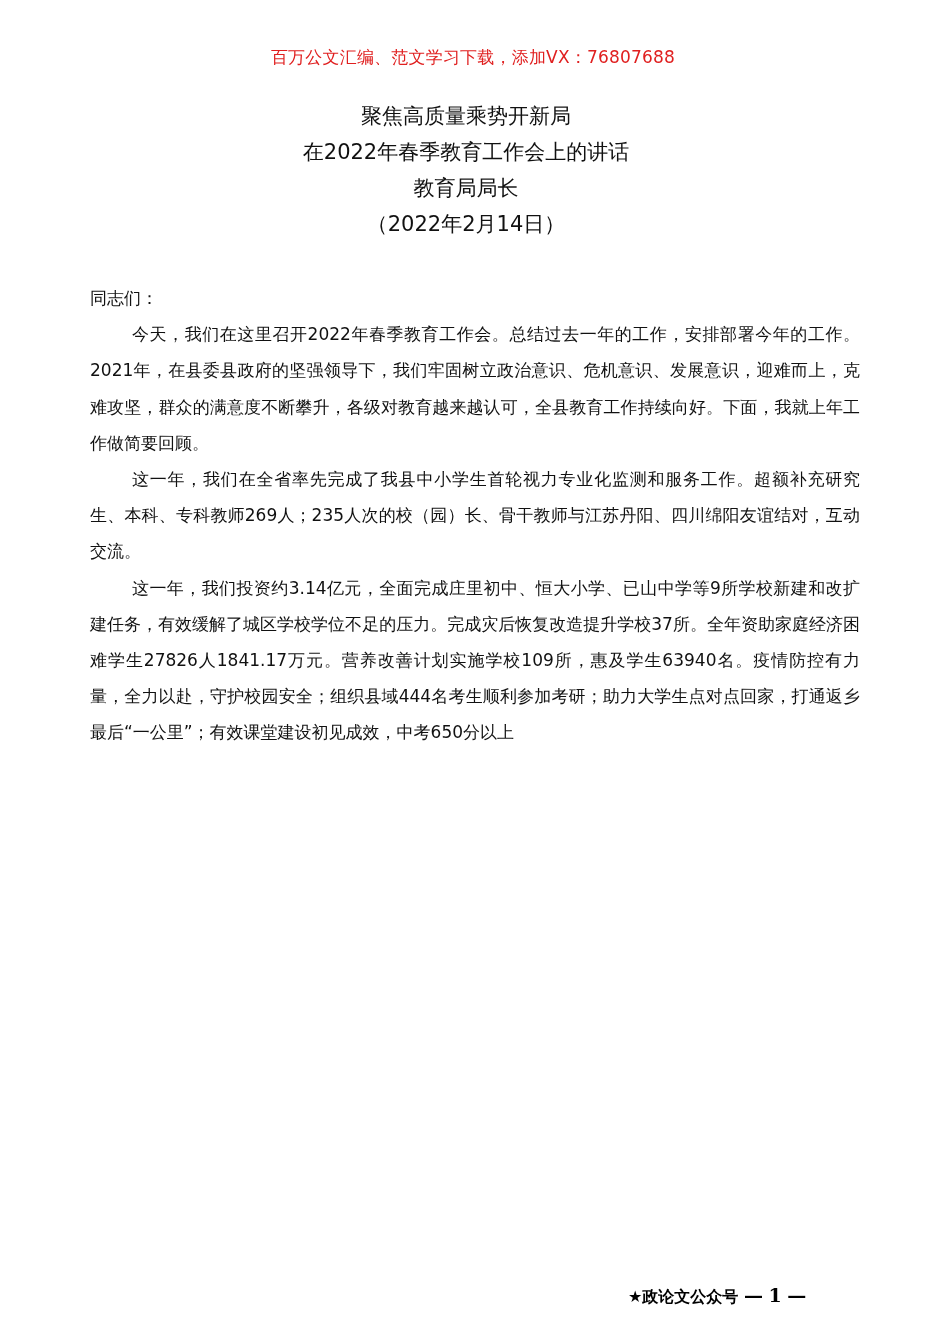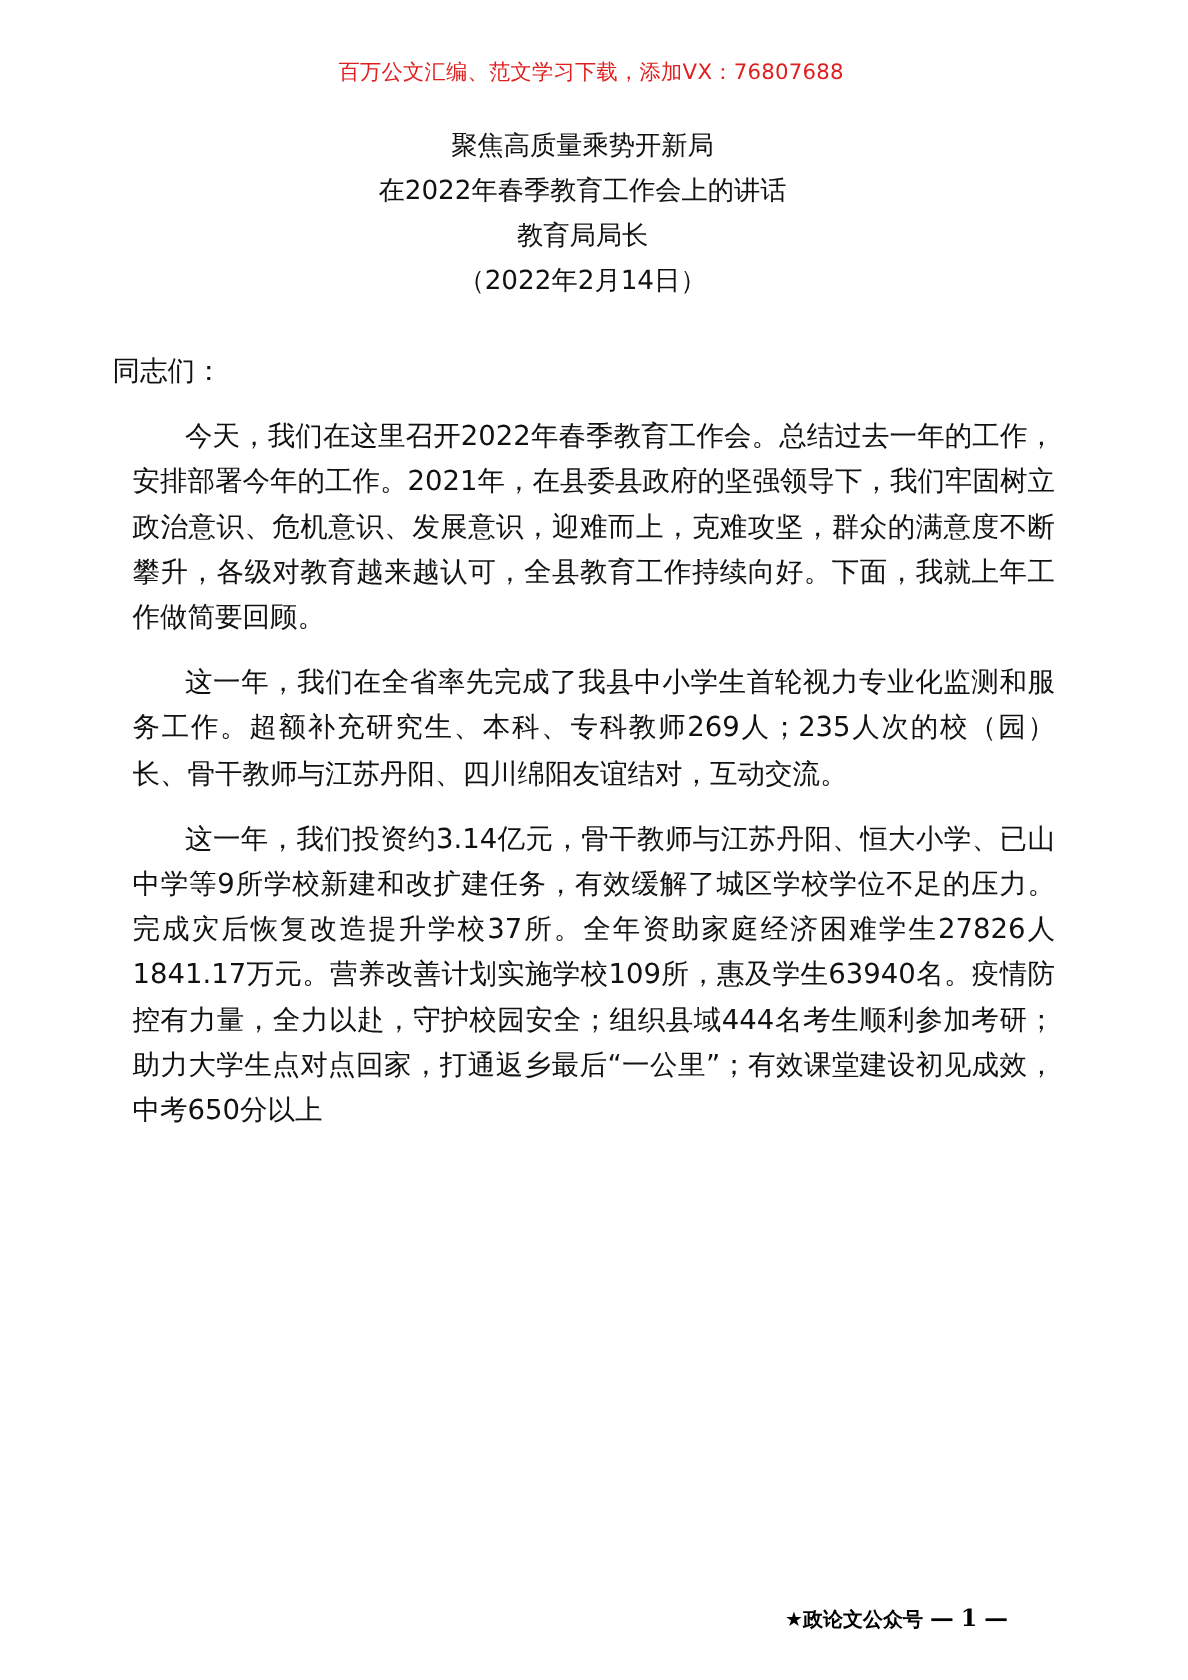--- a/index.html
+++ b/index.html
@@ -35,30 +35,30 @@
       line-height: 36px;
     }
     .title-line {
       display: block;
     }
     .body-text {
       position: absolute;
       top: 280px;
       left: 90px;
       width: 770px;
-      font-size: 22px;
+      font-size: 17px;
       line-height: 36.2px;
       text-align: justify;
       text-justify: inter-character;
     }
     .salutation {
       margin: 0;
     }
     .para {
-      margin: 16px;
+      margin: 0;
       text-indent: 42px;
     }
     .footer {
       position: absolute;
       top: 1284px;
       left: 628px;
       font-size: 16px;
       color: #000000;
       white-space: nowrap;
       font-weight: bold;
@@ -77,21 +77,21 @@
   <span class="title-line">聚焦高质量乘势开新局</span>
   <span class="title-line">在2022年春季教育工作会上的讲话</span>
   <span class="title-line">教育局局长</span>
   <span class="title-line">（2022年2月14日）</span>
 </div>
 
 <div class="body-text">
   <p class="salutation">同志们：</p>
   <p class="para">今天，我们在这里召开2022年春季教育工作会。总结过去一年的工作，安排部署今年的工作。2021年，在县委县政府的坚强领导下，我们牢固树立政治意识、危机意识、发展意识，迎难而上，克难攻坚，群众的满意度不断攀升，各级对教育越来越认可，全县教育工作持续向好。下面，我就上年工作做简要回顾。</p>
   <p class="para">这一年，我们在全省率先完成了我县中小学生首轮视力专业化监测和服务工作。超额补充研究生、本科、专科教师269人；235人次的校（园）长、骨干教师与江苏丹阳、四川绵阳友谊结对，互动交流。</p>
-  <p class="para">这一年，我们投资约3.14亿元，骨干教师与江苏丹阳、恒大小学、已山中学等9所学校新建和改扩建任务，有效缓解了城区学校学位不足的压力。完成灾后恢复改造提升学校37所。全年资助家庭经济困难学生27826人1841.17万元。营养改善计划实施学校109所，惠及学生63940名。疫情防控有力量，全力以赴，守护校园安全；组织县域444名考生顺利参加考研；助力大学生点对点回家，打通返乡最后“一公里”；有效课堂建设初见成效，中考650分以上</p>
+  <p class="para">这一年，我们投资约3.14亿元，全面完成庄里初中、恒大小学、已山中学等9所学校新建和改扩建任务，有效缓解了城区学校学位不足的压力。完成灾后恢复改造提升学校37所。全年资助家庭经济困难学生27826人1841.17万元。营养改善计划实施学校109所，惠及学生63940名。疫情防控有力量，全力以赴，守护校园安全；组织县域444名考生顺利参加考研；助力大学生点对点回家，打通返乡最后“一公里”；有效课堂建设初见成效，中考650分以上</p>
 </div>
 
 <div class="footer">
   <span>★政论文公众号</span>
   <span class="page-num">—</span>
   <span class="page-num">1</span>
   <span class="page-num">—</span>
 </div>
 
 </body></html>

